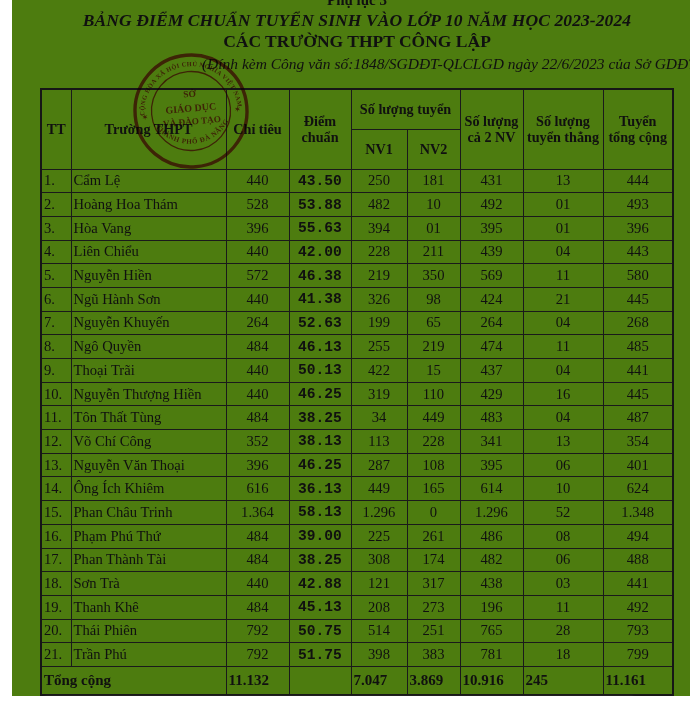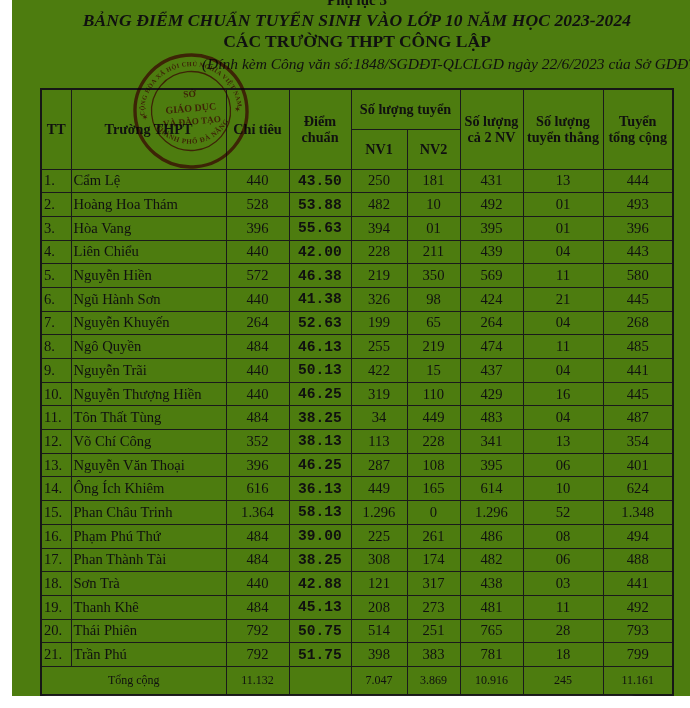--- a/index.html
+++ b/index.html
@@ -30,21 +30,21 @@
   thead tr.h1 { height:40px; }
   thead tr.h2 { height:40px; }
   th.pad-narrow { padding:0 13px; }
   th.pad-mid    { padding:0 9px; }
   tbody tr { height:23.7px; }
   td.tt    { text-align:left; padding-left:6px; }
   td.name  { text-align:left; padding-left:8px; white-space:nowrap; }
   td.num   { text-align:center; }
   td.score { text-align:center; font-weight:bold;font-family:Liberation Mono, monospace; }
   tfoot tr { height:29px; }
-  tfoot td { font-weight:normal; text-align:center; font-size:12px; }
+  tfoot td { font-weight:bold; font-size:15px; }
   
   .stamp {
     position:absolute; left:119px; top:51px; width:120px; height:120px;
     transform:rotate(-5deg); opacity:.92; mix-blend-mode:multiply;
     pointer-events:none; z-index:5;
   }
   .stamp text { font-family:"Liberation Serif","DejaVu Serif",serif; font-weight:bold; }
   
   .scan-shadow {
     position:absolute; left:32px; top:697px; width:590px; height:5px;
@@ -197,21 +197,21 @@
           <td class="num">484</td>
           <td class="score">46.13</td>
           <td class="num">255</td>
           <td class="num">219</td>
           <td class="num">474</td>
           <td class="num">11</td>
           <td class="num">485</td>
         </tr>
         <tr>
           <td class="tt">9.</td>
-          <td class="name">Nguyễn Trãi</td>
+          <td class="name">Thoại Trãi</td>
           <td class="num">440</td>
           <td class="score">50.13</td>
           <td class="num">422</td>
           <td class="num">15</td>
           <td class="num">437</td>
           <td class="num">04</td>
           <td class="num">441</td>
         </tr>
         <tr>
           <td class="tt">10.</td>
@@ -312,21 +312,21 @@
           <td class="num">03</td>
           <td class="num">441</td>
         </tr>
         <tr>
           <td class="tt">19.</td>
           <td class="name">Thanh Khê</td>
           <td class="num">484</td>
           <td class="score">45.13</td>
           <td class="num">208</td>
           <td class="num">273</td>
-          <td class="num">481</td>
+          <td class="num">196</td>
           <td class="num">11</td>
           <td class="num">492</td>
         </tr>
         <tr>
           <td class="tt">20.</td>
           <td class="name">Thái Phiên</td>
           <td class="num">792</td>
           <td class="score">50.75</td>
           <td class="num">514</td>
           <td class="num">251</td>

